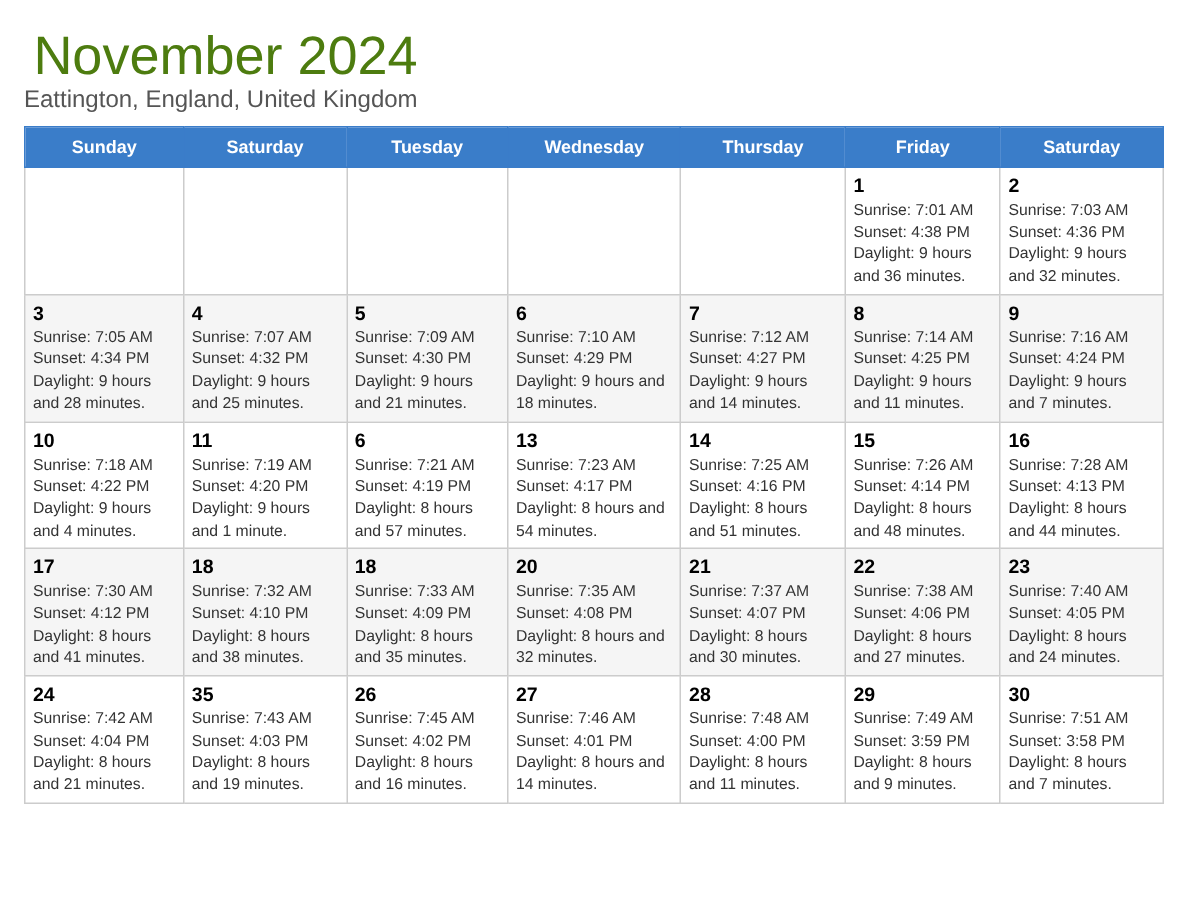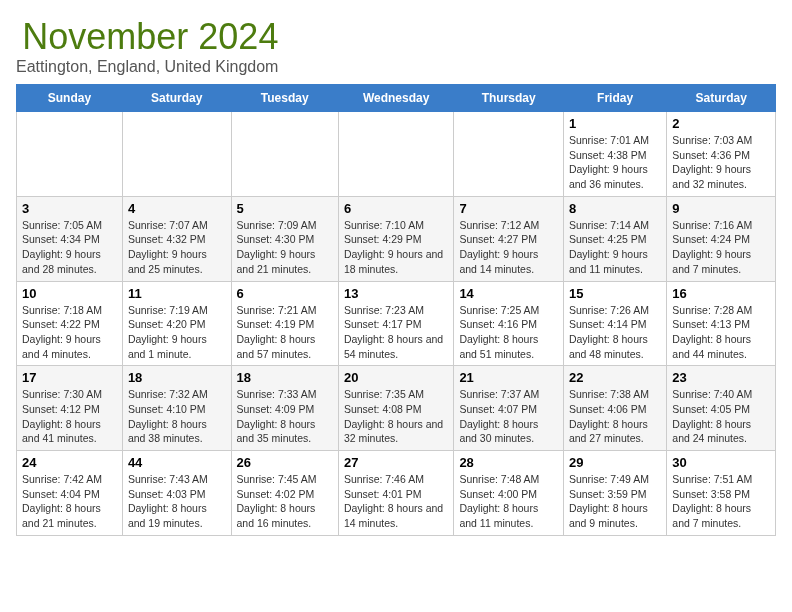--- a/index.html
+++ b/index.html
@@ -213,21 +213,21 @@
           <div class="day-num">23</div>
           <div class="day-info">Sunrise: 7:40 AM<br>Sunset: 4:05 PM<br>Daylight: 8 hours and 24 minutes.</div>
         </td>
       </tr>
       <tr>
         <td>
           <div class="day-num">24</div>
           <div class="day-info">Sunrise: 7:42 AM<br>Sunset: 4:04 PM<br>Daylight: 8 hours and 21 minutes.</div>
         </td>
         <td>
-          <div class="day-num">44</div>
+          <div class="day-num">35</div>
           <div class="day-info">Sunrise: 7:43 AM<br>Sunset: 4:03 PM<br>Daylight: 8 hours and 19 minutes.</div>
         </td>
         <td>
           <div class="day-num">26</div>
           <div class="day-info">Sunrise: 7:45 AM<br>Sunset: 4:02 PM<br>Daylight: 8 hours and 16 minutes.</div>
         </td>
         <td>
           <div class="day-num">27</div>
           <div class="day-info">Sunrise: 7:46 AM<br>Sunset: 4:01 PM<br>Daylight: 8 hours and 14 minutes.</div>
         </td>

